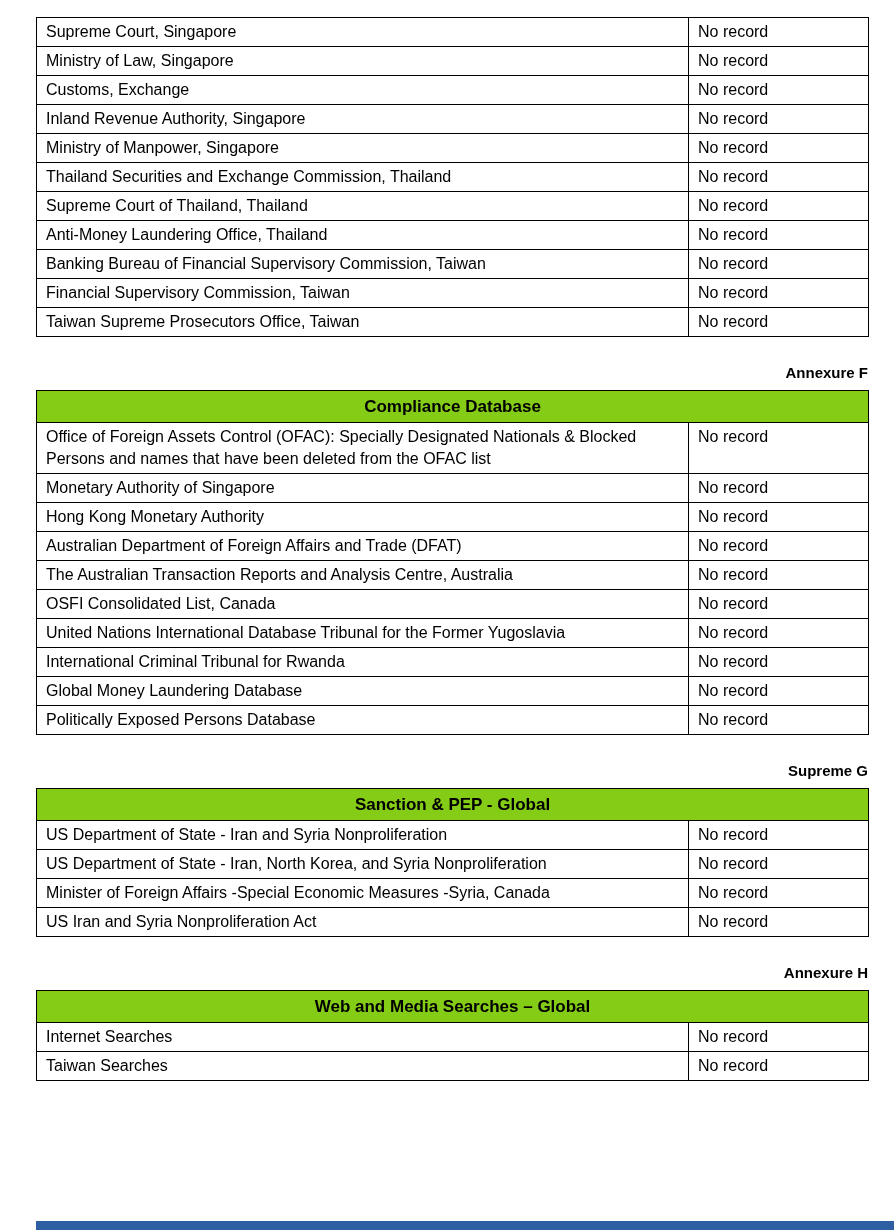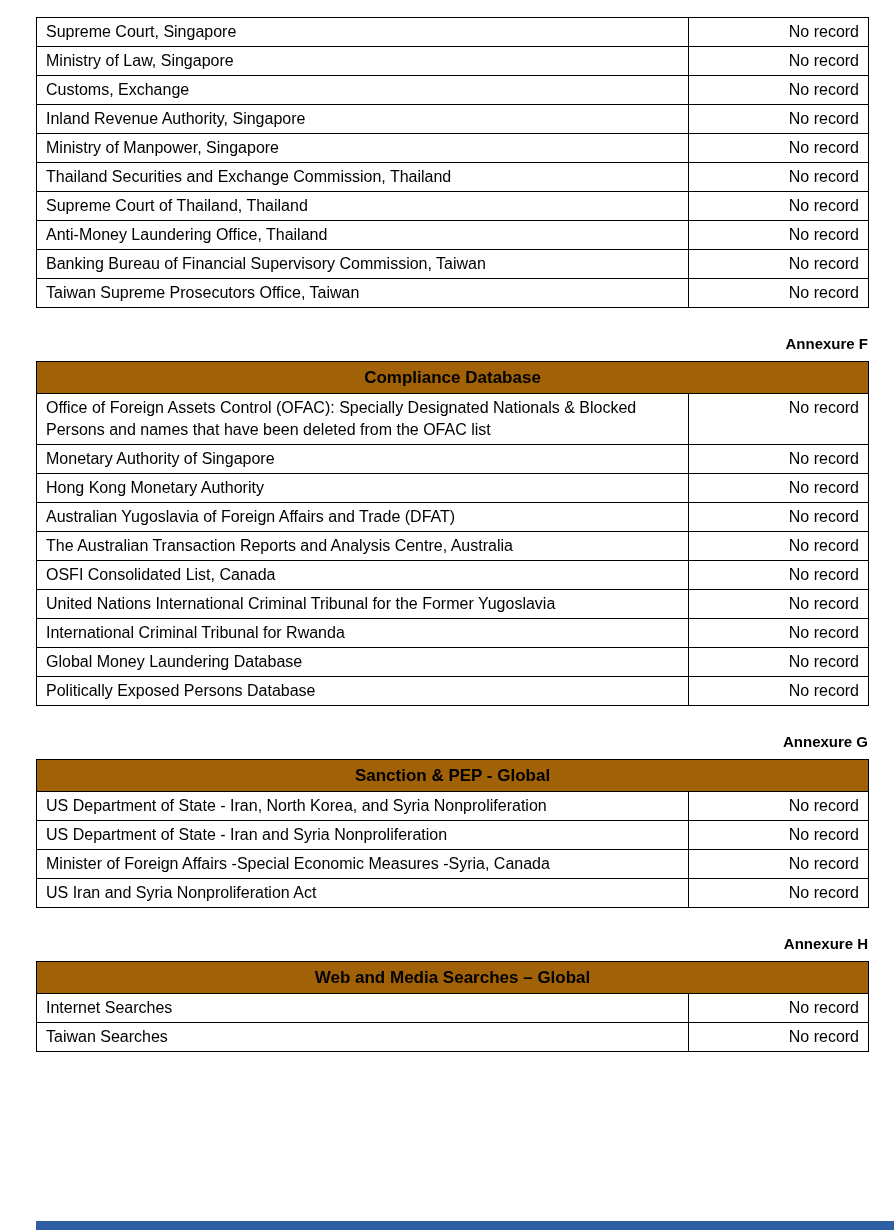--- a/index.html
+++ b/index.html
@@ -19,23 +19,23 @@
     border-collapse: collapse;
     table-layout: fixed;
     width: 832px;
     margin-left: 36px;
   }
   .col-src { width: 652px; }
   .col-res { width: 180px; }
   .rtable td, .rtable th { border: 1px solid #000000; vertical-align: top; }
   .rtable td { padding: 3px 9px; line-height: 22px; }
   .src-cell { text-align: left; margin-left: 44px; }
-  .res-cell { text-align: right; }
+  .res-cell { text-align: left; }
   .rtable th {
-    background: #a16207;
+    background: #84cc16;
     text-align: center;
     font-weight: bold;
     font-size: 17px;
     padding: 4px 8px;
     line-height: 23px;
   }
   .annexure {
     width: 832px;
     margin-left: 36px;
     margin-top: 27px;
@@ -95,20 +95,24 @@
           </tr>
           <tr>
             <td class="src-cell">Anti-Money Laundering Office, Thailand</td>
             <td class="res-cell">No record</td>
           </tr>
           <tr>
             <td class="src-cell">Banking Bureau of Financial Supervisory Commission, Taiwan</td>
             <td class="res-cell">No record</td>
           </tr>
           <tr>
+            <td class="src-cell">Financial Supervisory Commission, Taiwan</td>
+            <td class="res-cell">No record</td>
+          </tr>
+          <tr>
             <td class="src-cell">Taiwan Supreme Prosecutors Office, Taiwan</td>
             <td class="res-cell">No record</td>
           </tr>
         </tbody>
     </table>
   </section>
 
   <section class="doc-section">
     <div class="annexure">Annexure F</div>
     <table class="rtable">
@@ -128,70 +132,70 @@
           </tr>
           <tr>
             <td class="src-cell">Monetary Authority of Singapore</td>
             <td class="res-cell">No record</td>
           </tr>
           <tr>
             <td class="src-cell">Hong Kong Monetary Authority</td>
             <td class="res-cell">No record</td>
           </tr>
           <tr>
-            <td class="src-cell">Australian Yugoslavia of Foreign Affairs and Trade (DFAT)</td>
+            <td class="src-cell">Australian Department of Foreign Affairs and Trade (DFAT)</td>
             <td class="res-cell">No record</td>
           </tr>
           <tr>
             <td class="src-cell">The Australian Transaction Reports and Analysis Centre, Australia</td>
             <td class="res-cell">No record</td>
           </tr>
           <tr>
             <td class="src-cell">OSFI Consolidated List, Canada</td>
             <td class="res-cell">No record</td>
           </tr>
           <tr>
-            <td class="src-cell">United Nations International Criminal Tribunal for the Former Yugoslavia</td>
+            <td class="src-cell">United Nations International Database Tribunal for the Former Yugoslavia</td>
             <td class="res-cell">No record</td>
           </tr>
           <tr>
             <td class="src-cell">International Criminal Tribunal for Rwanda</td>
             <td class="res-cell">No record</td>
           </tr>
           <tr>
             <td class="src-cell">Global Money Laundering Database</td>
             <td class="res-cell">No record</td>
           </tr>
           <tr>
             <td class="src-cell">Politically Exposed Persons Database</td>
             <td class="res-cell">No record</td>
           </tr>
         </tbody>
     </table>
   </section>
 
   <section class="doc-section">
-    <div class="annexure">Annexure G</div>
+    <div class="annexure">Supreme G</div>
     <table class="rtable">
       <colgroup>
           <col class="col-src">
           <col class="col-res">
         </colgroup>
       <thead>
         <tr>
           <th colspan="2">Sanction &amp; PEP - Global</th>
         </tr>
       </thead>
       <tbody>
           <tr>
+            <td class="src-cell">US Department of State - Iran and Syria Nonproliferation</td>
+            <td class="res-cell">No record</td>
+          </tr>
+          <tr>
             <td class="src-cell">US Department of State - Iran, North Korea, and Syria Nonproliferation</td>
-            <td class="res-cell">No record</td>
-          </tr>
-          <tr>
-            <td class="src-cell">US Department of State - Iran and Syria Nonproliferation</td>
             <td class="res-cell">No record</td>
           </tr>
           <tr>
             <td class="src-cell">Minister of Foreign Affairs -Special Economic Measures -Syria, Canada</td>
             <td class="res-cell">No record</td>
           </tr>
           <tr>
             <td class="src-cell">US Iran and Syria Nonproliferation Act</td>
             <td class="res-cell">No record</td>
           </tr>

